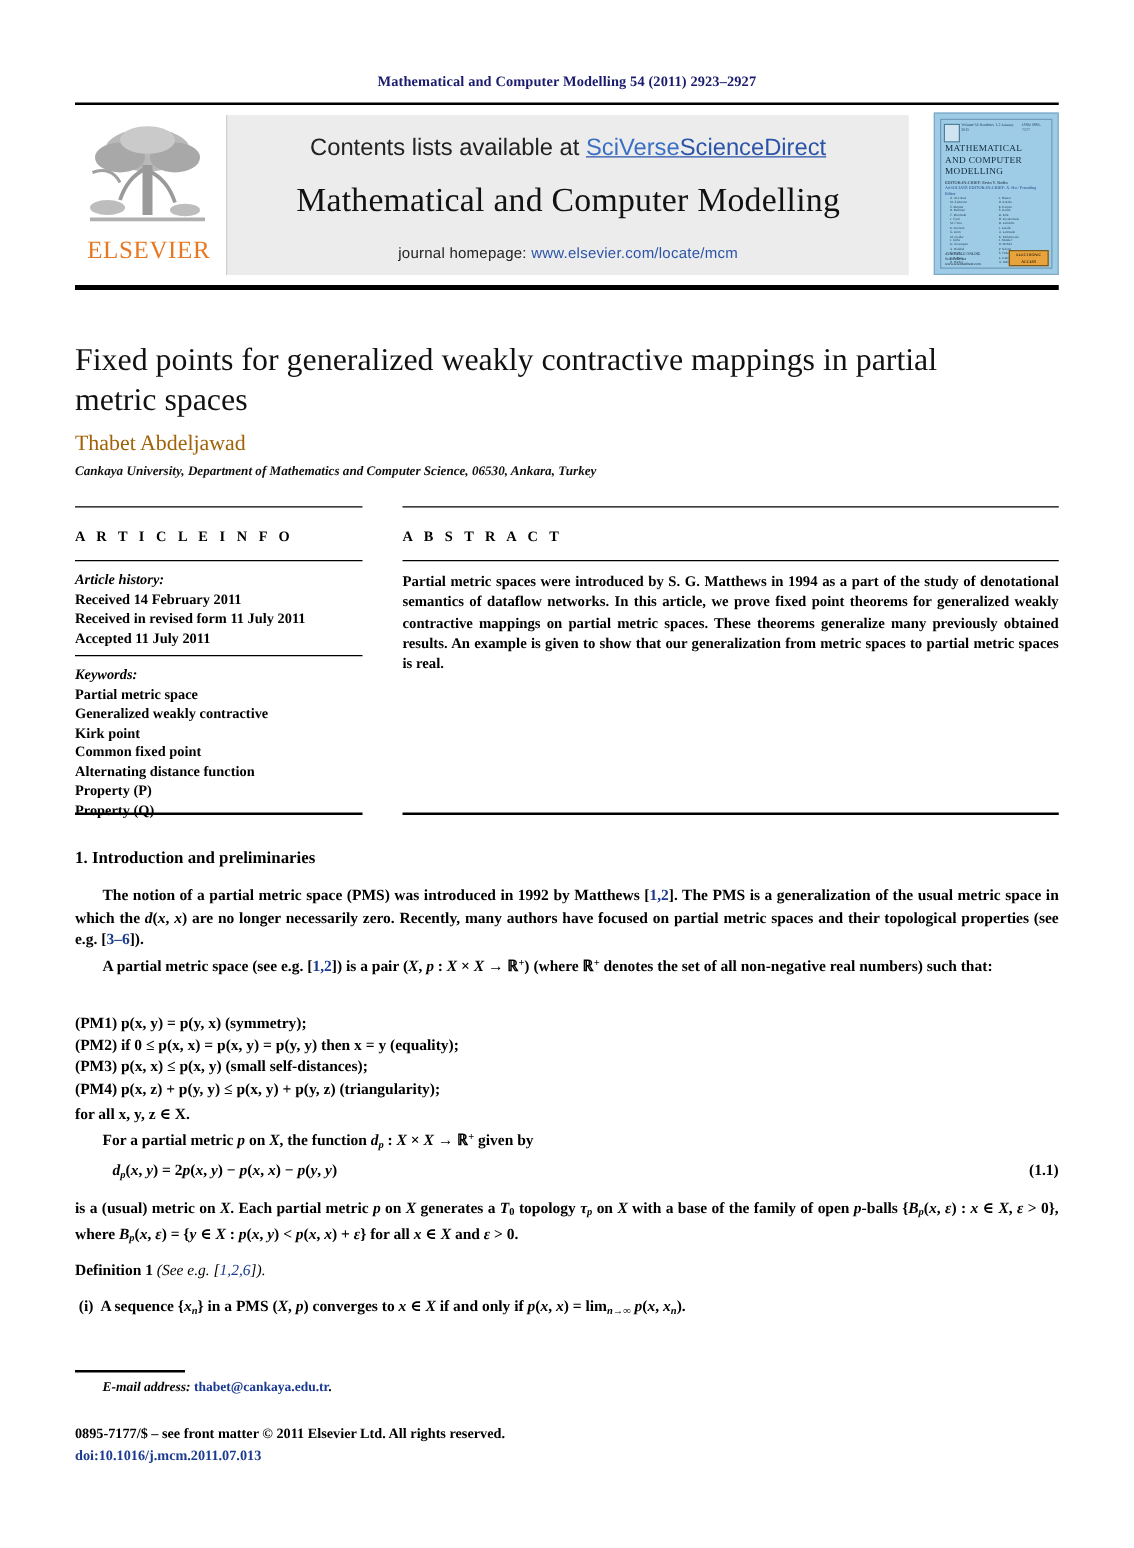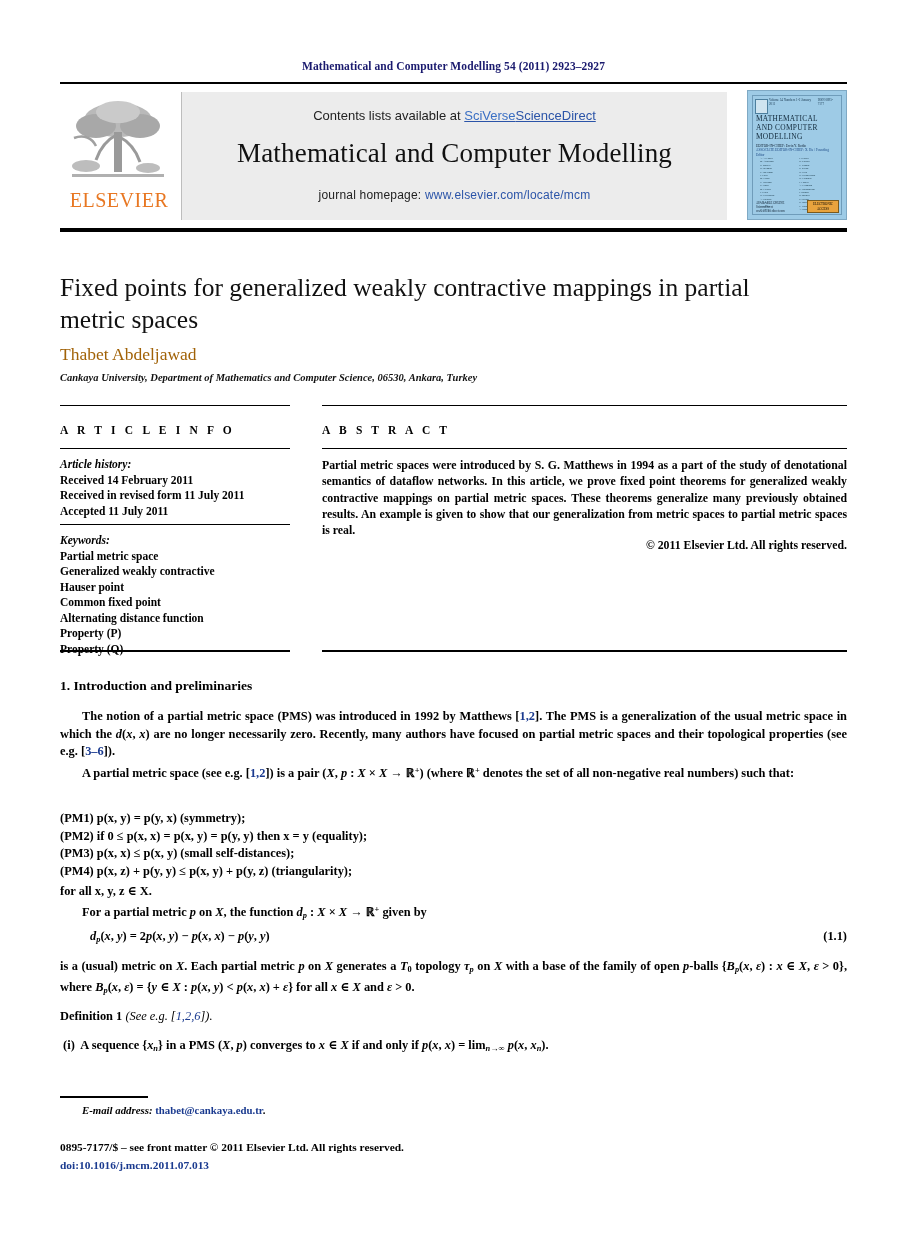--- a/index.html
+++ b/index.html
@@ -83,21 +83,21 @@
     left: 122px;
     top: 0;
     width: 545px;
     height: 128px;
     background: #ececec;
     text-align: center;
   }
   .mast-contents {
     margin-top: 16px;
     font-family: "Liberation Sans", sans-serif;
-    font-size: 13px;
+    font-size: 19px;
     color: #222;
   }
   .mast-contents .sd { color: #2b54a8; }
   .mast-contents .sd .sv { color: #3a6fc4; }
   .mast-journal {
     margin-top: 15px;
     font-family: "Liberation Serif", serif;
     font-size: 27px;
     color: #111;
     letter-spacing: .2px;
@@ -500,30 +500,29 @@
     <div>Received 14 February 2011</div>
     <div>Received in revised form 11 July 2011</div>
     <div>Accepted 11 July 2011</div>
   </div>
   <div class="rule-info-2"></div>
 
   <div class="kw">
     <div class="lbl">Keywords:</div>
     <div>Partial metric space</div>
     <div>Generalized weakly contractive</div>
-    <div>Hauser point</div>
+    <div>Kirk point</div>
     <div>Common fixed point</div>
     <div>Alternating distance function</div>
     <div>Property (P)</div>
     <div>Property (Q)</div>
   </div>
   <div class="rule-info-3"></div>
 
   <div class="abstract">Partial metric spaces were introduced by S. G. Matthews in 1994 as a part of the study of denotational semantics of dataflow networks. In this article, we prove fixed point theorems for generalized weakly contractive mappings on partial metric spaces. These theorems generalize many previously obtained results. An example is given to show that our generalization from metric spaces to partial metric spaces is real.</div>
-  <div class="copyright">© 2011 Elsevier Ltd. All rights reserved.</div>
   <div class="rule-abs-2"></div>
 
   <div class="sec-head">1. Introduction and preliminaries</div>
 
   <div class="body-text p1">
     <span class="indent"></span><span>The notion of a partial metric space (PMS) was introduced in 1992 by Matthews [</span><span class="cite">1,2</span><span>]. The PMS is a generalization of the usual metric space in which the </span><i class="m">d</i>(<i class="m">x</i>, <i class="m">x</i>)<span> are no longer necessarily zero. Recently, many authors have focused on partial metric spaces and their topological properties (see e.g. [</span><span class="cite">3–6</span><span>]).</span>
   </div>
 
   <div class="body-text p2">
     <span class="indent"></span><span>A partial metric space (see e.g. [</span><span class="cite">1,2</span><span>]) is a pair </span>(<i class="m">X</i>, <i class="m">p</i> : <i class="m">X</i> × <i class="m">X</i> → ℝ<sup>+</sup>) (where ℝ<sup>+</sup><span> denotes the set of all non-negative real numbers) such that:</span>

